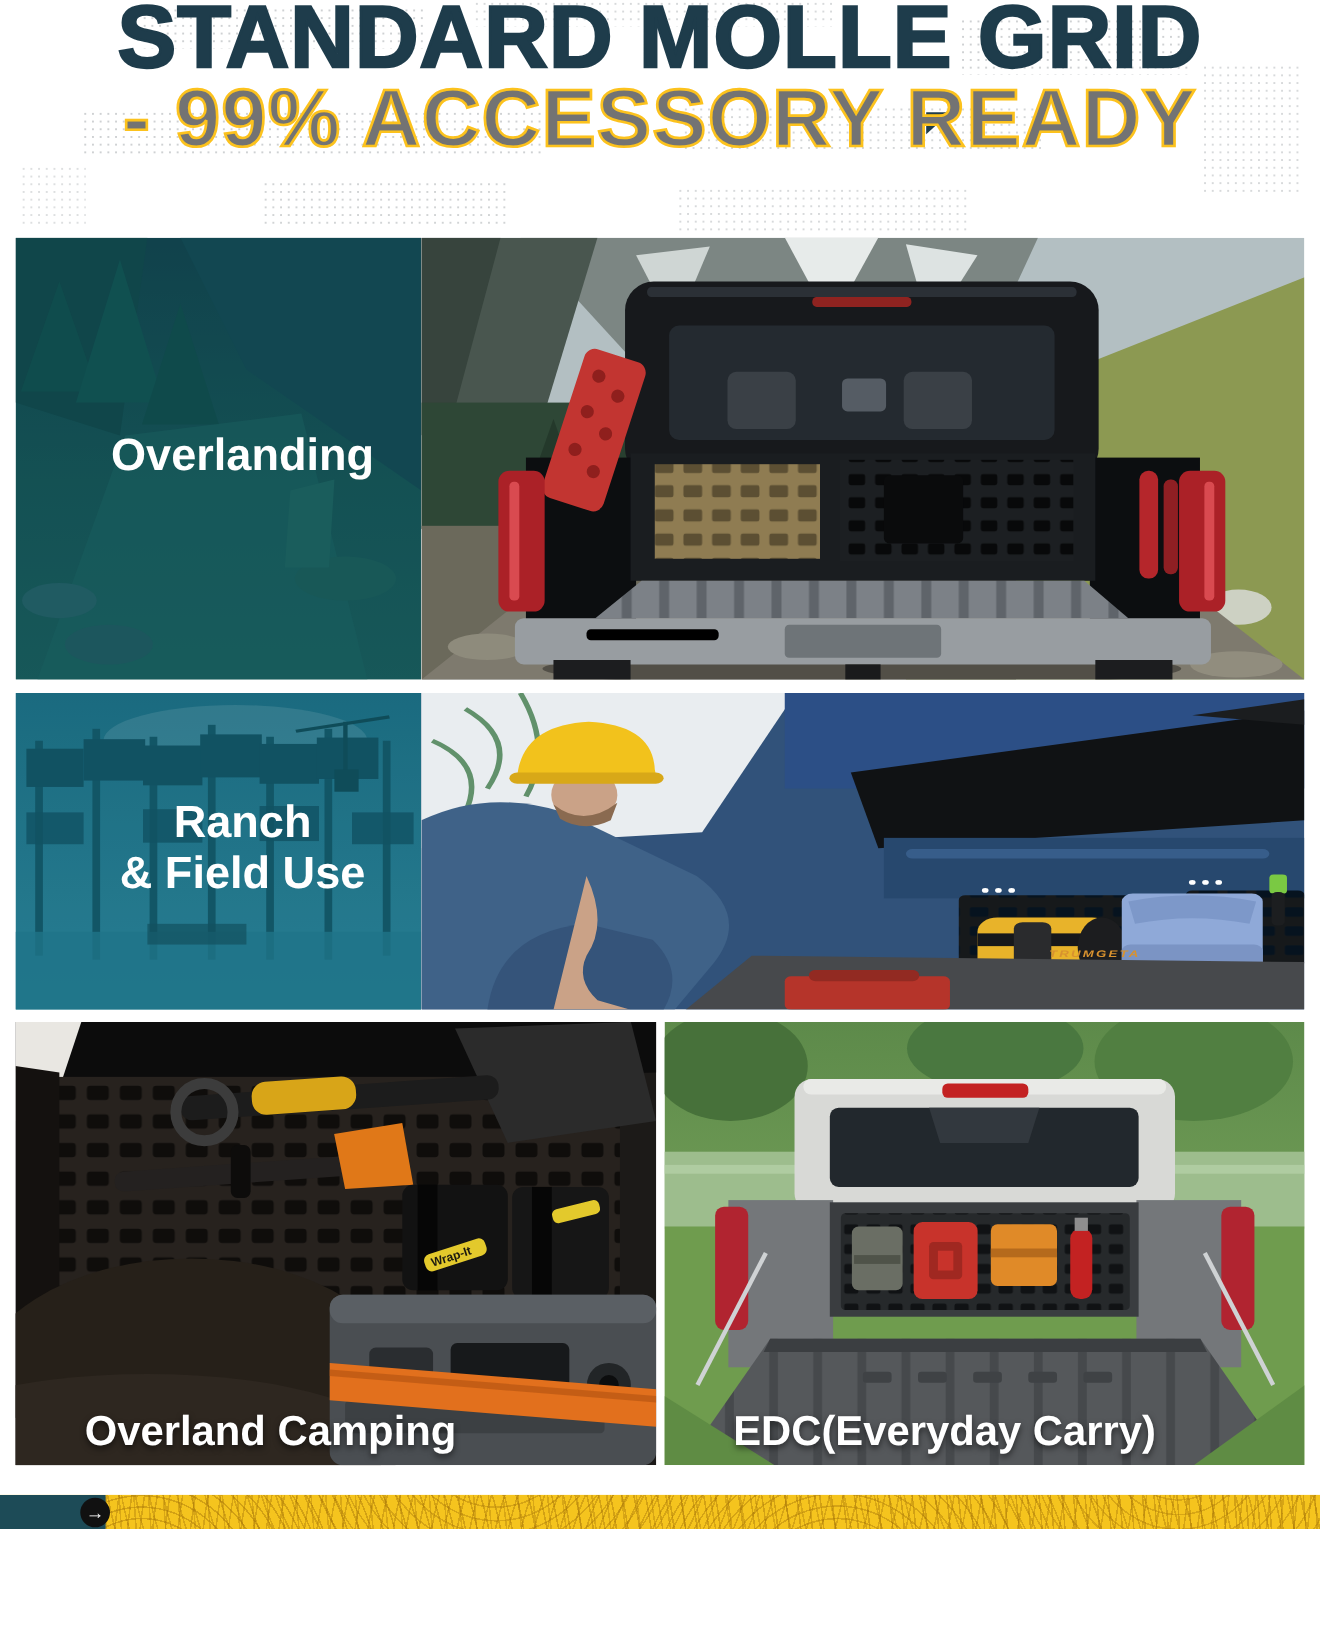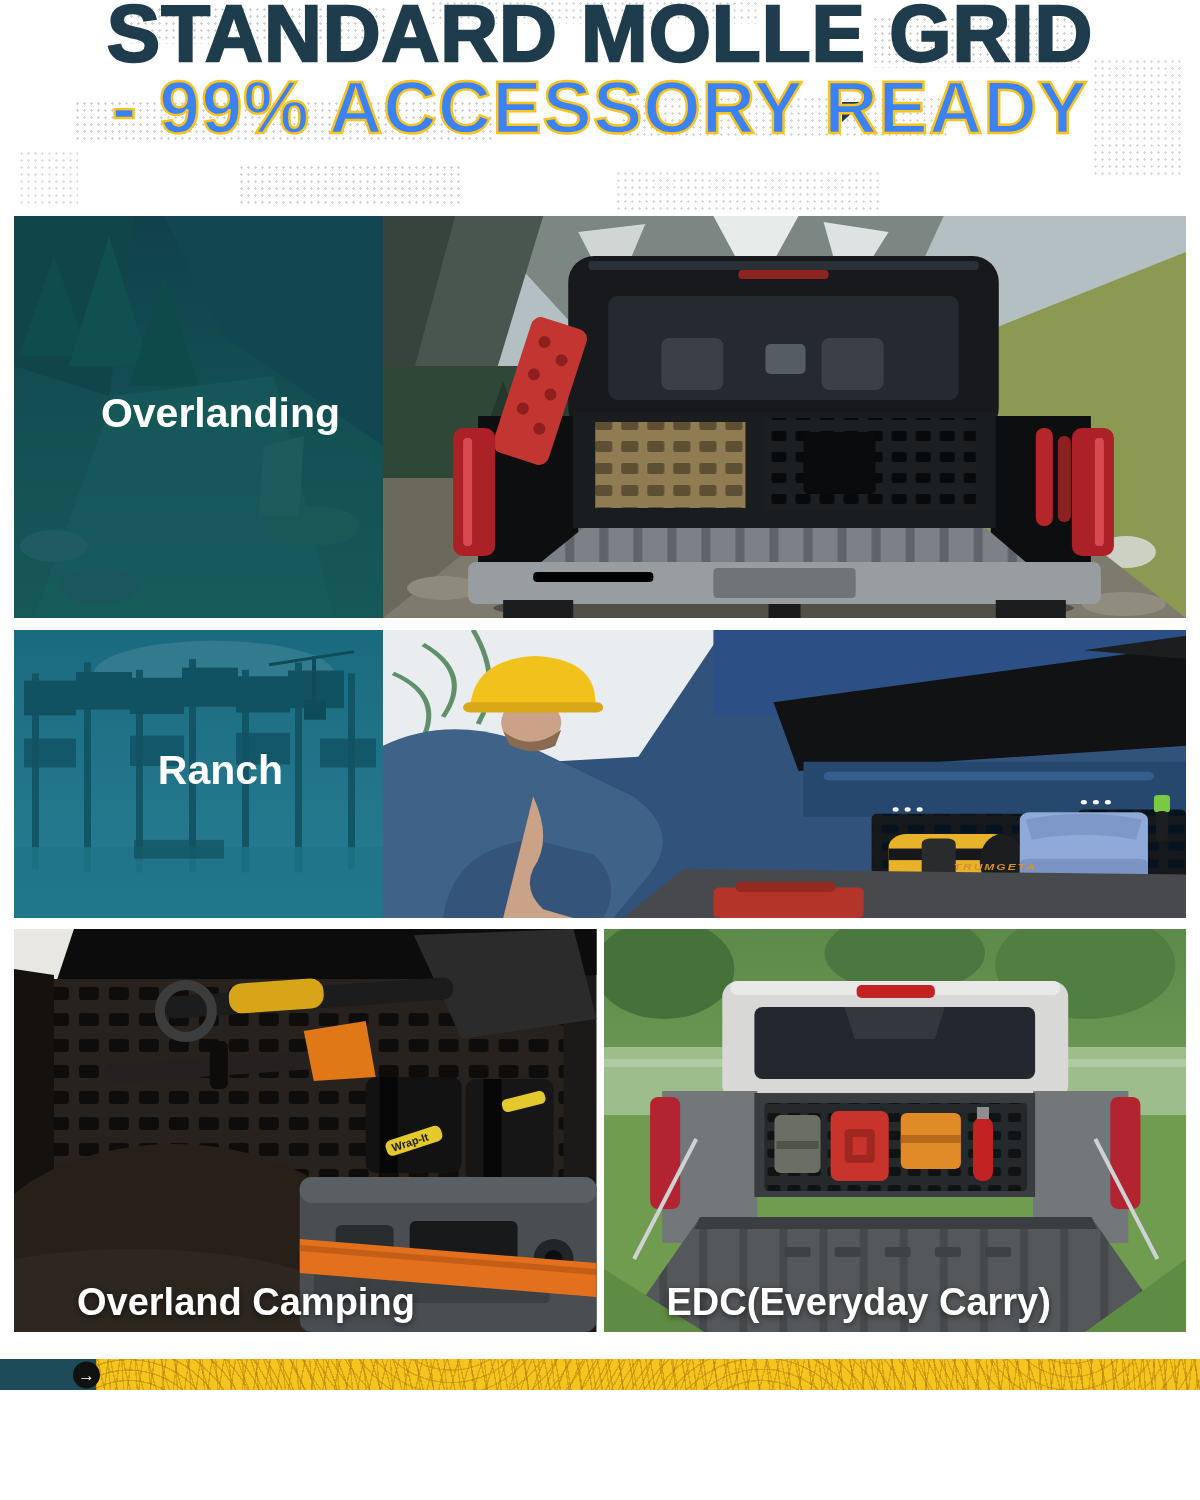--- a/index.html
+++ b/index.html
@@ -26,21 +26,21 @@
     font-weight:700;letter-spacing:1px;
     color:#1E3C4B;
     -webkit-text-stroke:2.4px #1E3C4B;
   }
   .hero-subtitle{
     position:relative;z-index:2;
     margin:0;margin-top:10px;
     text-align:center;
     font-size:74px;line-height:60px;
     font-weight:700;letter-spacing:1px;
-    color:#3b82f6;
+    color:#737373;
     -webkit-text-stroke:2.4px #FCC21D;
   }
   .bubble-tail{
     position:absolute;z-index:1;
     left:842px;top:102px;
     width:0;height:0;
     border-top:20px solid #1E3C4B;
     border-right:22px solid transparent;
   }
   
@@ -253,20 +253,21 @@
             <line x1="255" y1="48" x2="340" y2="30"></line>
               <line x1="300" y1="36" x2="300" y2="100"></line>
           </g>
           <rect x="290" y="96" width="22" height="28" fill="#0d4550"></rect>
           <rect y="300" width="369" height="98" fill="#20768a" opacity=".8"></rect>
           <rect x="120" y="290" width="90" height="26" fill="#114a57" opacity=".7"></rect>
           <rect width="369" height="398" fill="#1E7186" opacity=".18"></rect>
         </svg>
         <div class="panel-label">
           <span>Ranch</span>
+          <span>&amp; Field Use</span>
         </div>
       </div>
       <div class="photo">
         <svg viewBox="0 0 802 398" preserveAspectRatio="none">
           <defs>
             <pattern id="molle2" width="26" height="24" patternUnits="userSpaceOnUse">
               <rect width="26" height="24" fill="#16191b"></rect>
               <rect x="4" y="5" width="17" height="12" rx="2" fill="#06131f"></rect>
             </pattern>
           </defs>

